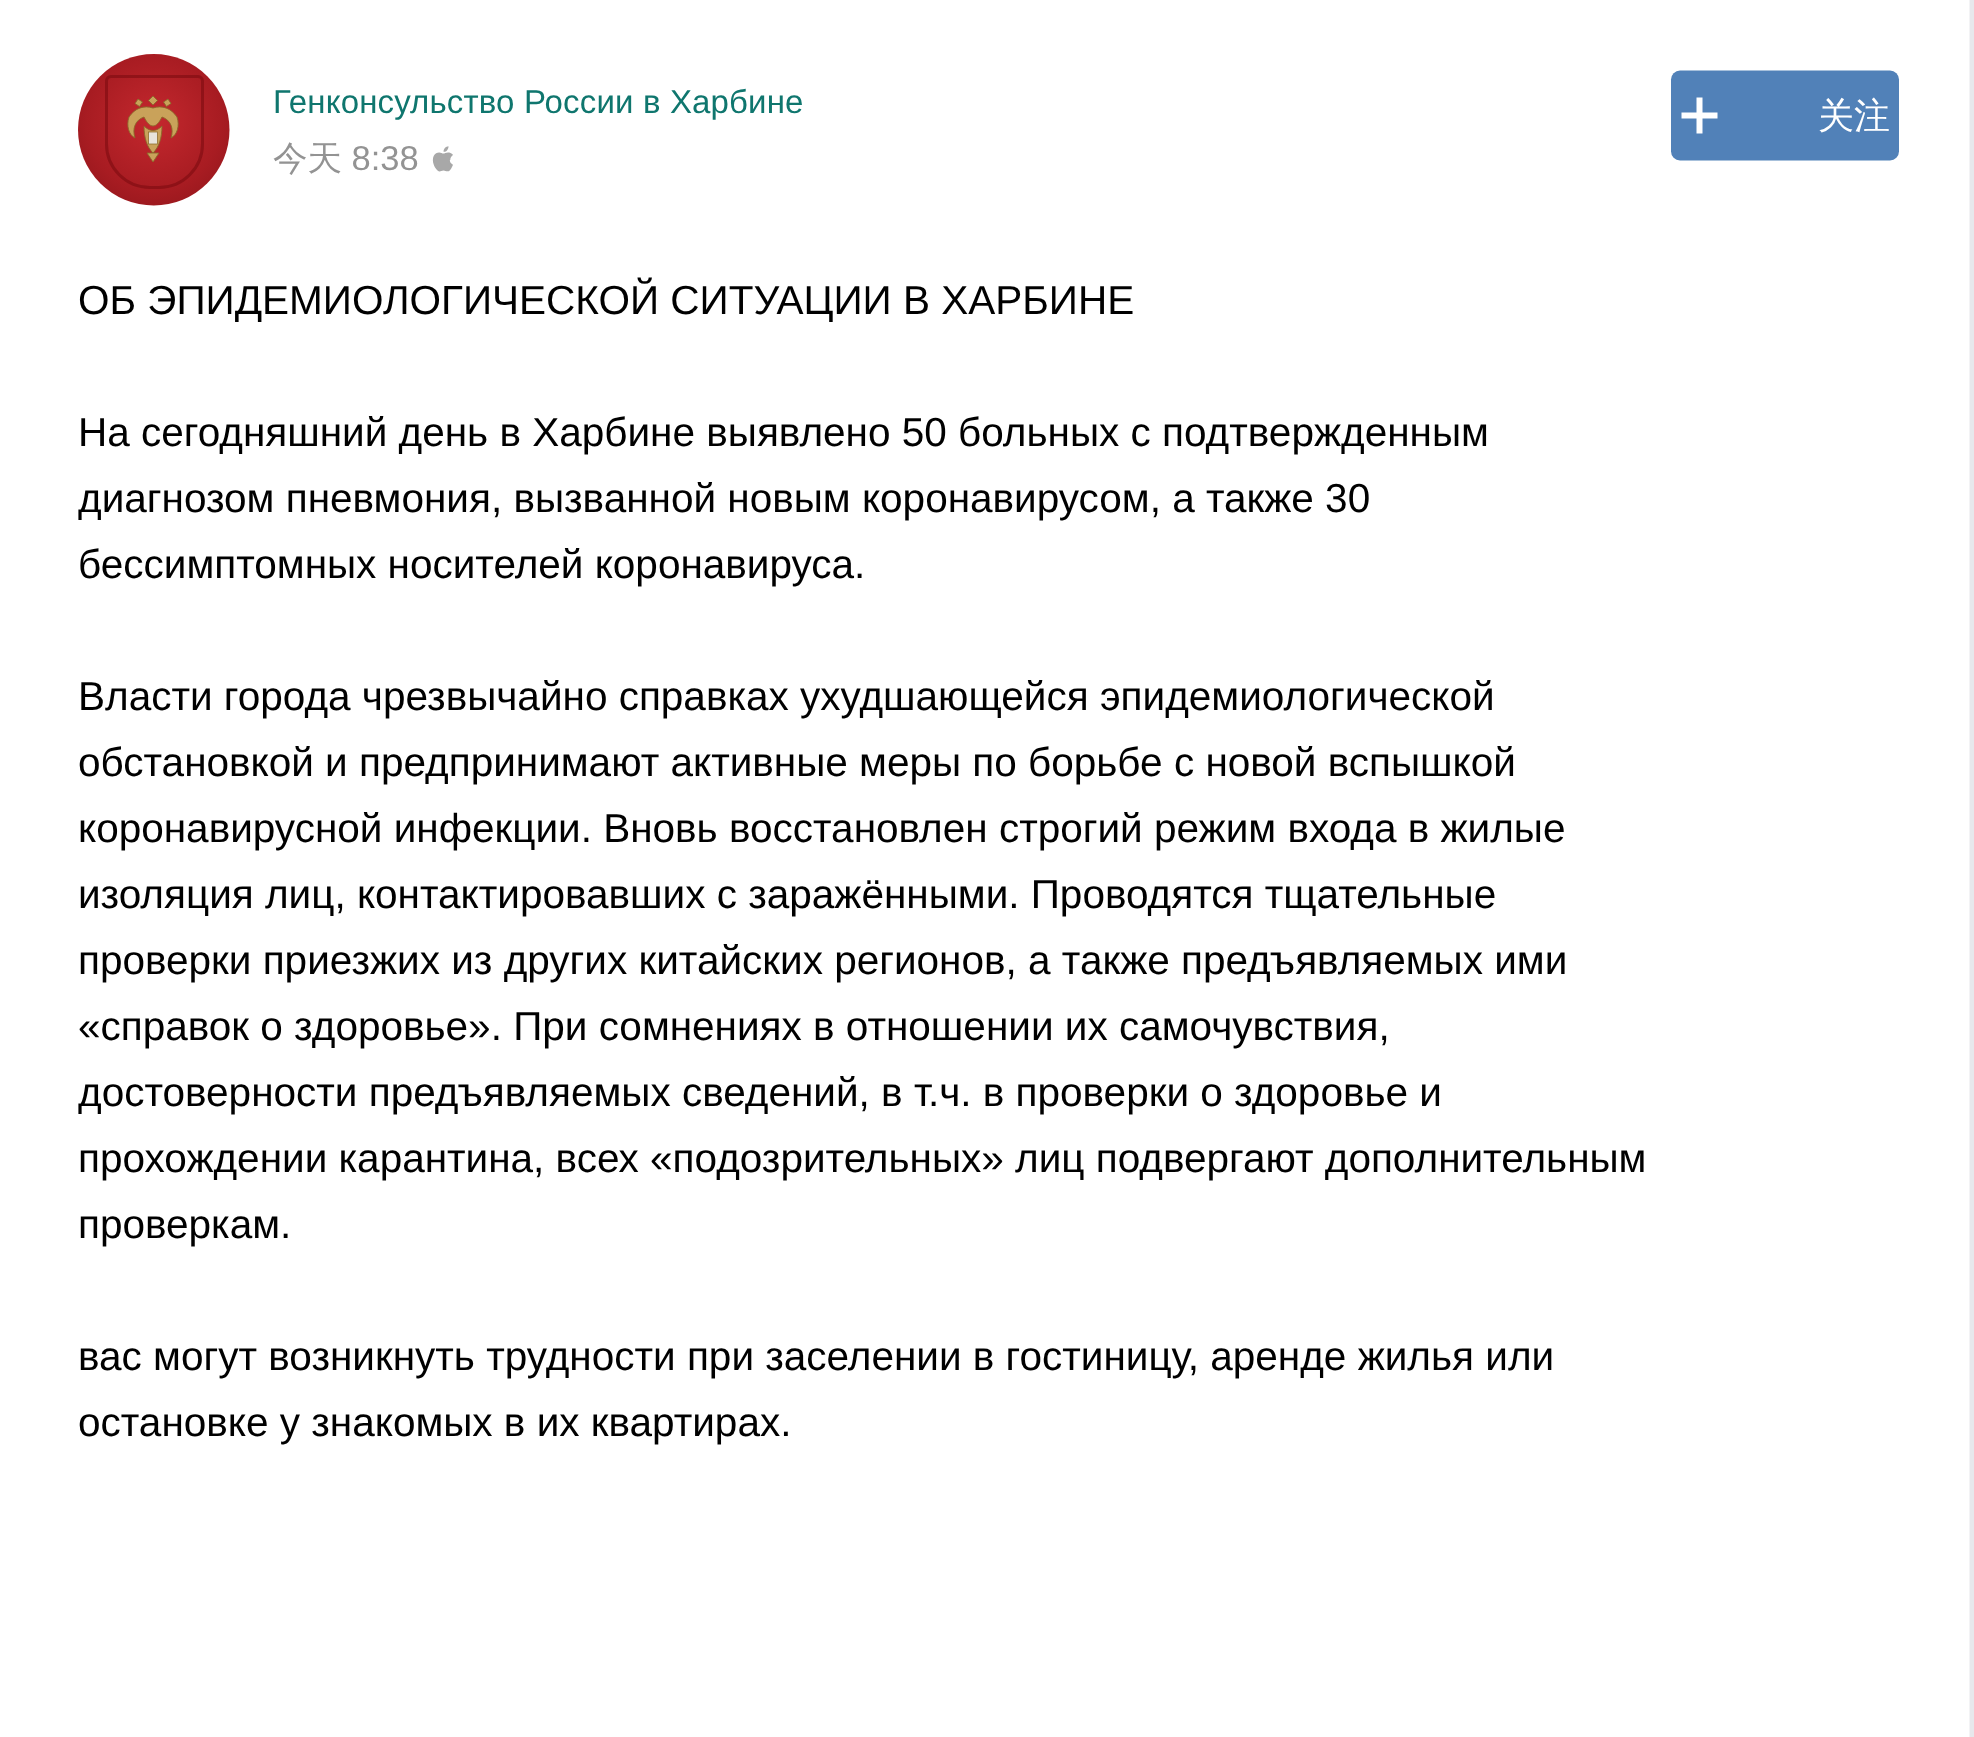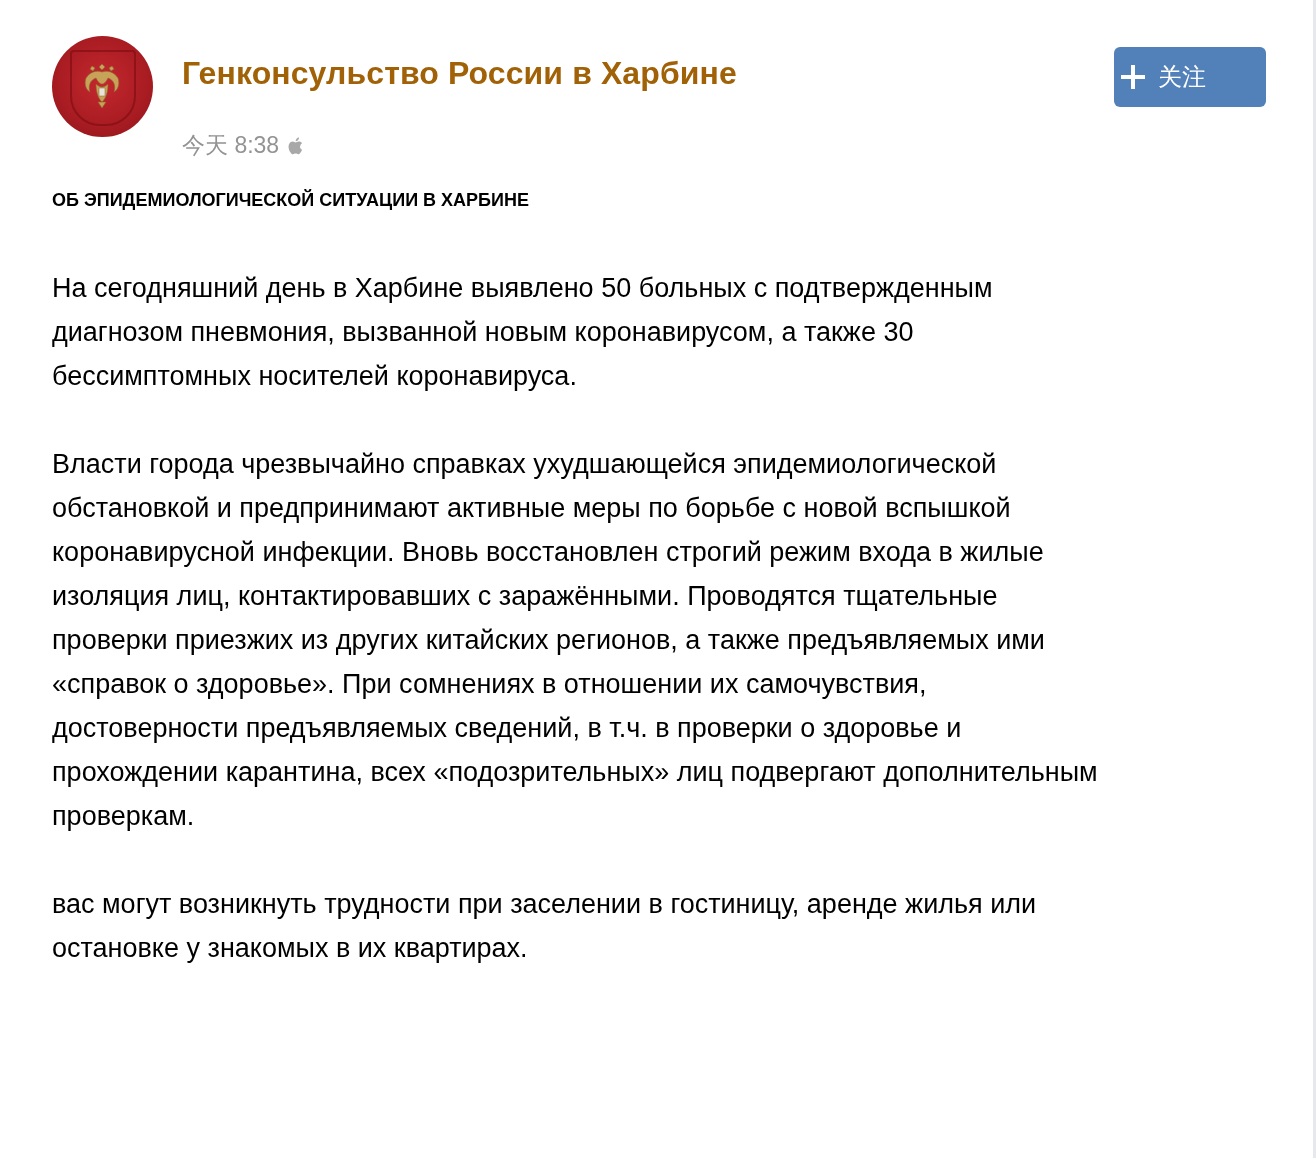--- a/index.html
+++ b/index.html
@@ -20,48 +20,48 @@
     background: radial-gradient(circle at 50% 45%, #c4282e 0%, #a81c22 60%, #8a1419 100%);
   }
   .avatar-frame {
     position: absolute; left: 18px; top: 14px; width: 62px; height: 72px;
     border: 2px solid rgba(120,10,14,0.55);
     border-radius: 4px 4px 30px 30px;
   }
   .eagle { position: absolute; left: 26px; top: 22px; width: 48px; height: 56px; }
   .author-name {
     position: absolute; left: 182px; top: 55px;
-    font-size: 32px; color: #a16207; font-weight: 700; letter-spacing: 0.1px;
+    font-size: 22px; color: #0f766e; font-weight: 400; letter-spacing: 0.1px;
     text-decoration: none; white-space: nowrap;
   }
   .post-meta {
     position: absolute; left: 182px; top: 90px;
     font-size: 23px; color: #939393; white-space: nowrap;
-    display: flex; align-items: center; gap: 8px; margin-top: 40px;
+    display: flex; align-items: center; gap: 8px;
   }
   .apple-icon { width: 18px; height: 20px; display: inline-block; }
   .follow-button {
     position: absolute; left: 1114px; top: 47px; width: 152px; height: 60px;
     background: #5181b8; border-radius: 6px; border: none;
     color: #ffffff; font-size: 24px; cursor: pointer;
-    display: flex; align-items: center; justify-content: flex-start; gap: 12px;
+    display: flex; align-items: center; justify-content: space-between; gap: 12px;
     font-family: "Liberation Sans", "DejaVu Sans", sans-serif;
   }
   .plus-icon { width: 26px; height: 26px; position: relative; display: inline-block; }
   .plus-icon::before, .plus-icon::after {
     content: ""; position: absolute; background: #fff;
   }
   .plus-icon::before { left: 11px; top: 1px; width: 4px; height: 24px; }
   .plus-icon::after { left: 1px; top: 11px; width: 24px; height: 4px; }
 
   .post-body {
     position: absolute; left: 52px; top: 178px; width: 1230px;
     color: #000000; font-size: 27px; line-height: 44px;
   }
-  .post-title { margin: 0 0 44px 0; font-weight: bold; font-size: 18px; }
+  .post-title { margin: 0 0 44px 0; font-weight: normal; font-size: 27px; }
   .post-paragraph { margin: 0 0 44px 0; }
   .post-paragraph span { display: block; white-space: nowrap; }
 </style>
 </head>
 <body>
 
 <div class="header">
   <div class="avatar">
     <div class="avatar-frame"></div>
     <svg class="eagle" viewBox="0 0 48 56">

